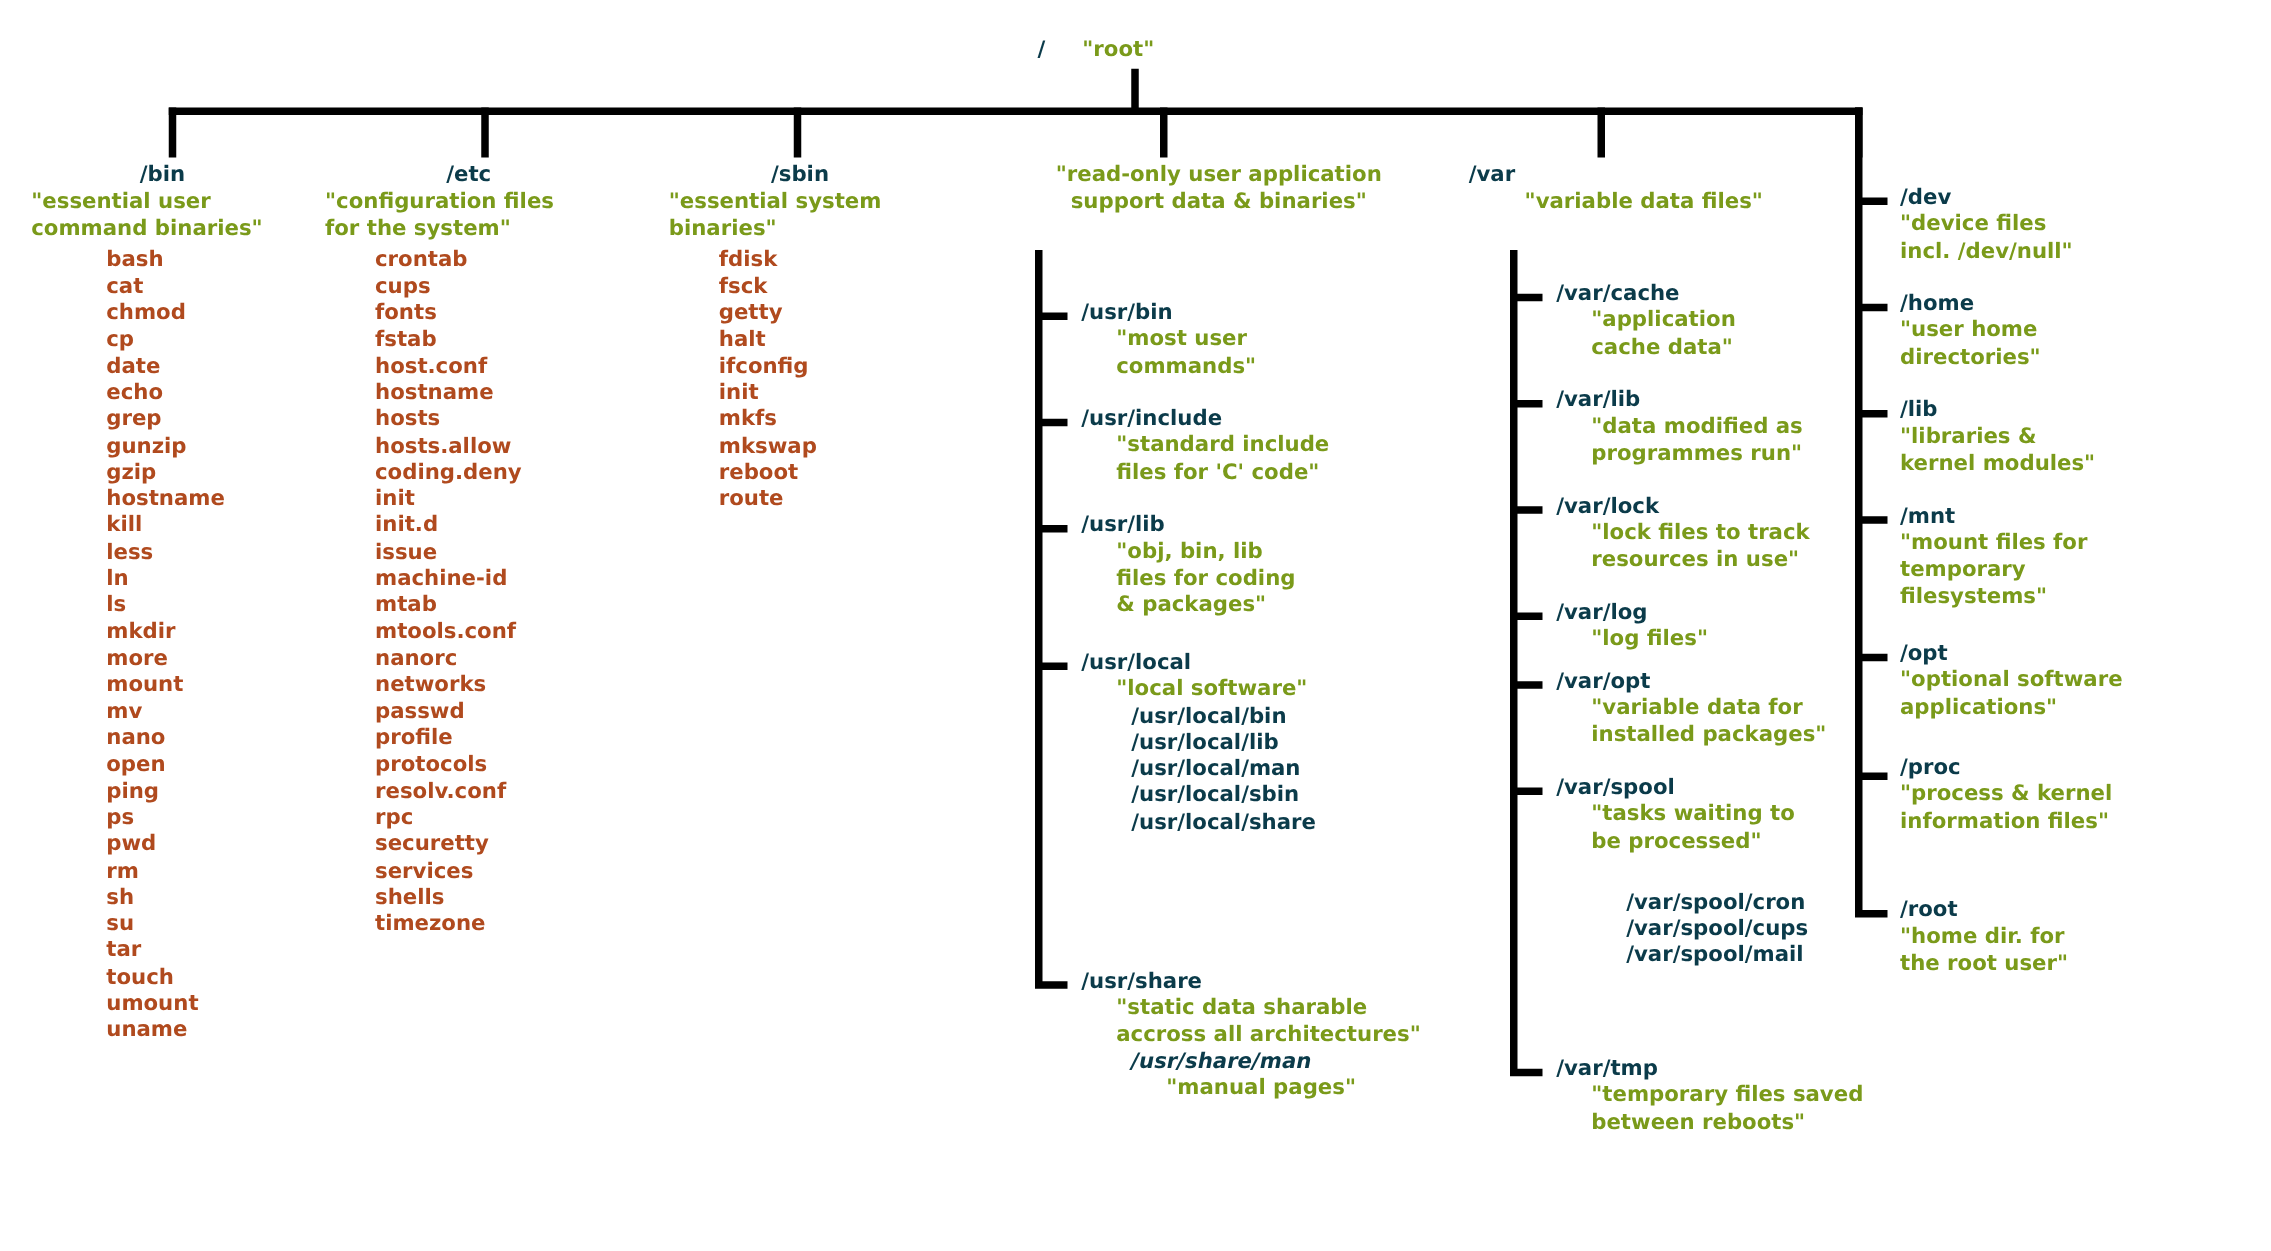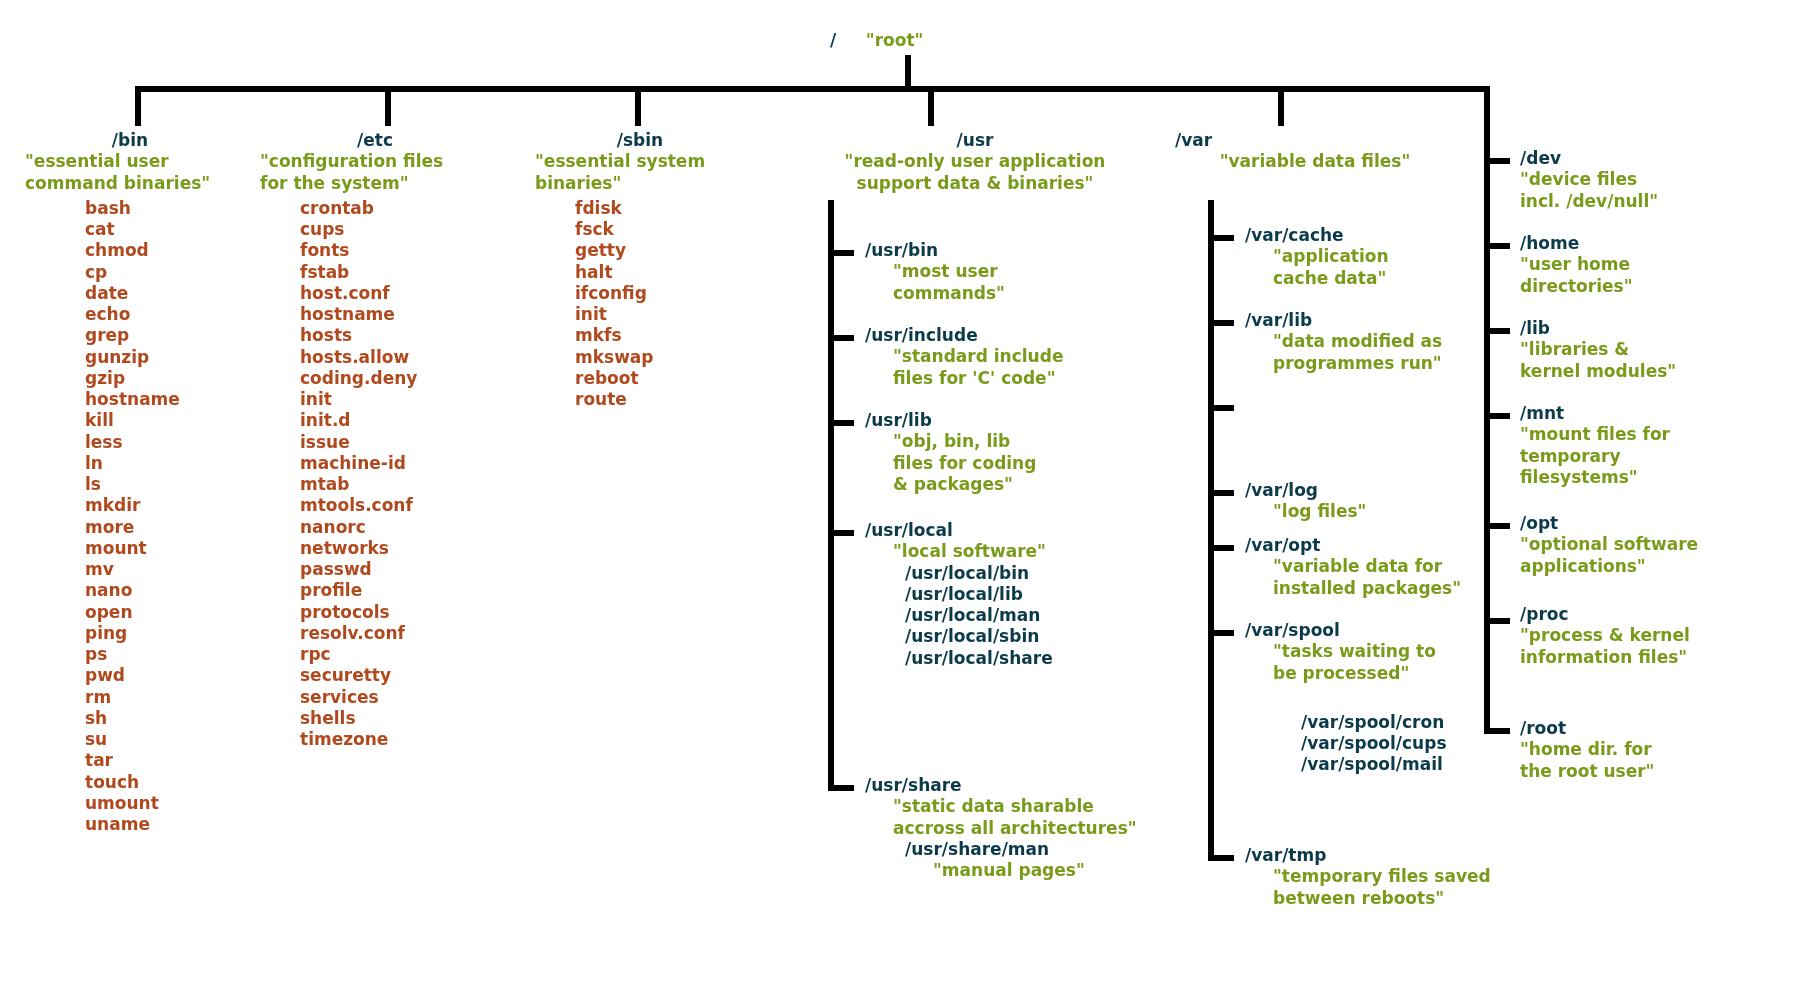--- a/index.html
+++ b/index.html
@@ -163,21 +163,20 @@
         <div>ifconfig</div>
         <div>init</div>
         <div>mkfs</div>
         <div>mkswap</div>
         <div>reboot</div>
         <div>route</div>
       </div>
   </div>
 
   <div class="abs" style="left:785px; top:130px; width:380px;">
-    <div class="path" style="text-align:center;">/usr</div>
     <div class="desc blk" style="text-align:center;">"read-only user application
 support data &amp; binaries"</div>
   </div>
 
   <div class="abs" style="left:865px; top:240px;">
     <div class="path">/usr/bin</div>
     <div class="desc blk" style="margin-left:28px;">"most user
 commands"</div>
   </div>
   <div class="abs" style="left:865px; top:410px;">
@@ -199,37 +198,42 @@
         <div>/usr/local/lib</div>
         <div>/usr/local/man</div>
         <div>/usr/local/sbin</div>
         <div>/usr/local/share</div>
       </div>
   </div>
   <div class="abs" style="left:865px; top:775px;">
     <div class="path">/usr/share</div>
     <div class="desc blk" style="margin-left:28px;">"static data sharable
 accross all architectures"</div>
-    <div class="path" style="margin-left:40px;">/usr/share/man</div>
+    <div class="path" style="margin-left:40px;font-style:italic;">/usr/share/man</div>
     <div class="desc blk" style="margin-left:68px;">"manual pages"</div>
   </div>
 
   <div class="abs" style="left:1175px; top:130px; width:280px;">
     <div class="path" style="text-align:left;">/var</div>
     <div class="desc" style="text-align:center;">"variable data files"</div>
   </div>
   <div class="abs" style="left:1245px; top:225px;">
     <div class="path">/var/cache</div>
     <div class="desc blk" style="margin-left:28px;">"application
 cache data"</div>
   </div>
   <div class="abs" style="left:1245px; top:310px;">
     <div class="path">/var/lib</div>
     <div class="desc blk" style="margin-left:28px;">"data modified as
 programmes run"</div>
+  </div>
+  <div class="abs" style="left:1245px; top:395px;">
+    <div class="path">/var/lock</div>
+    <div class="desc blk" style="margin-left:28px;">"lock files to track
+resources in use"</div>
   </div>
   <div class="abs" style="left:1245px; top:480px;">
     <div class="path">/var/log</div>
     <div class="desc blk" style="margin-left:28px;">"log files"</div>
   </div>
   <div class="abs" style="left:1245px; top:535px;">
     <div class="path">/var/opt</div>
     <div class="desc blk" style="margin-left:28px;">"variable data for
 installed packages"</div>
   </div>

